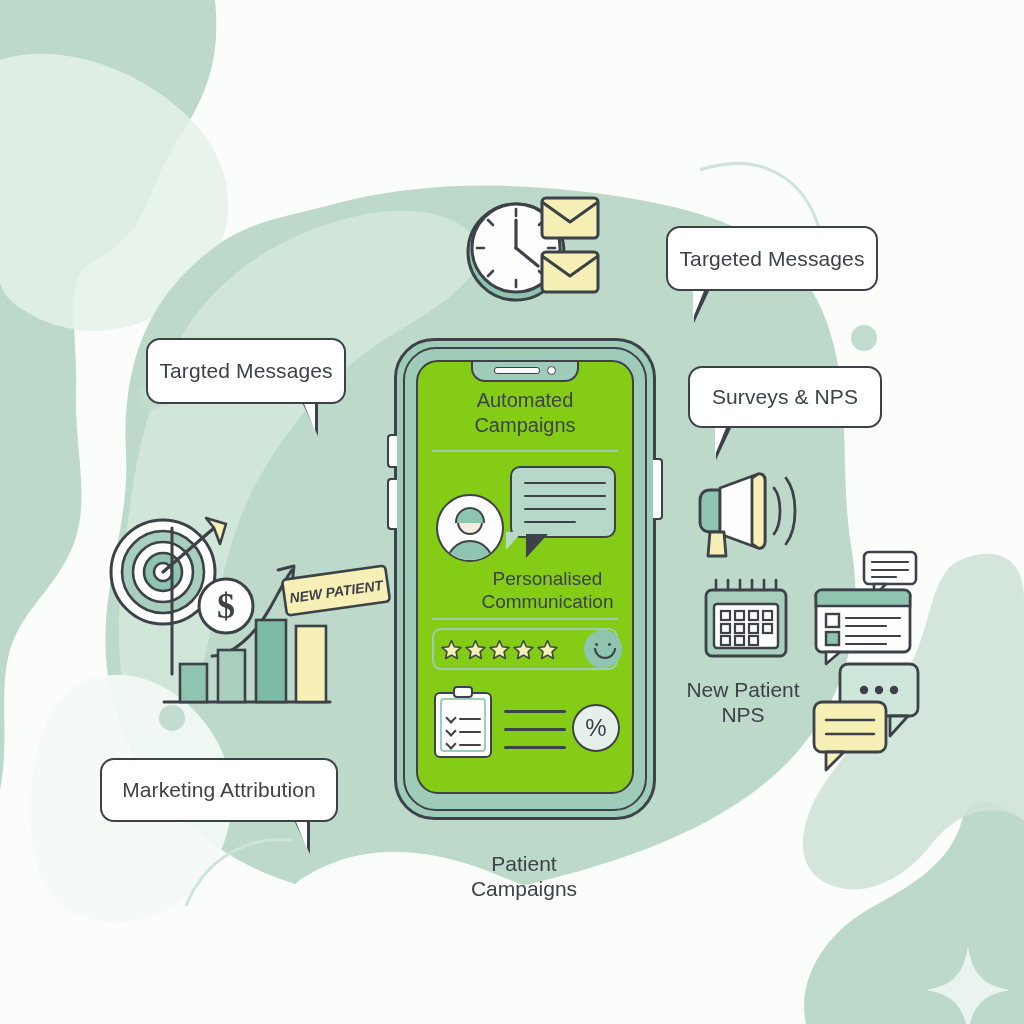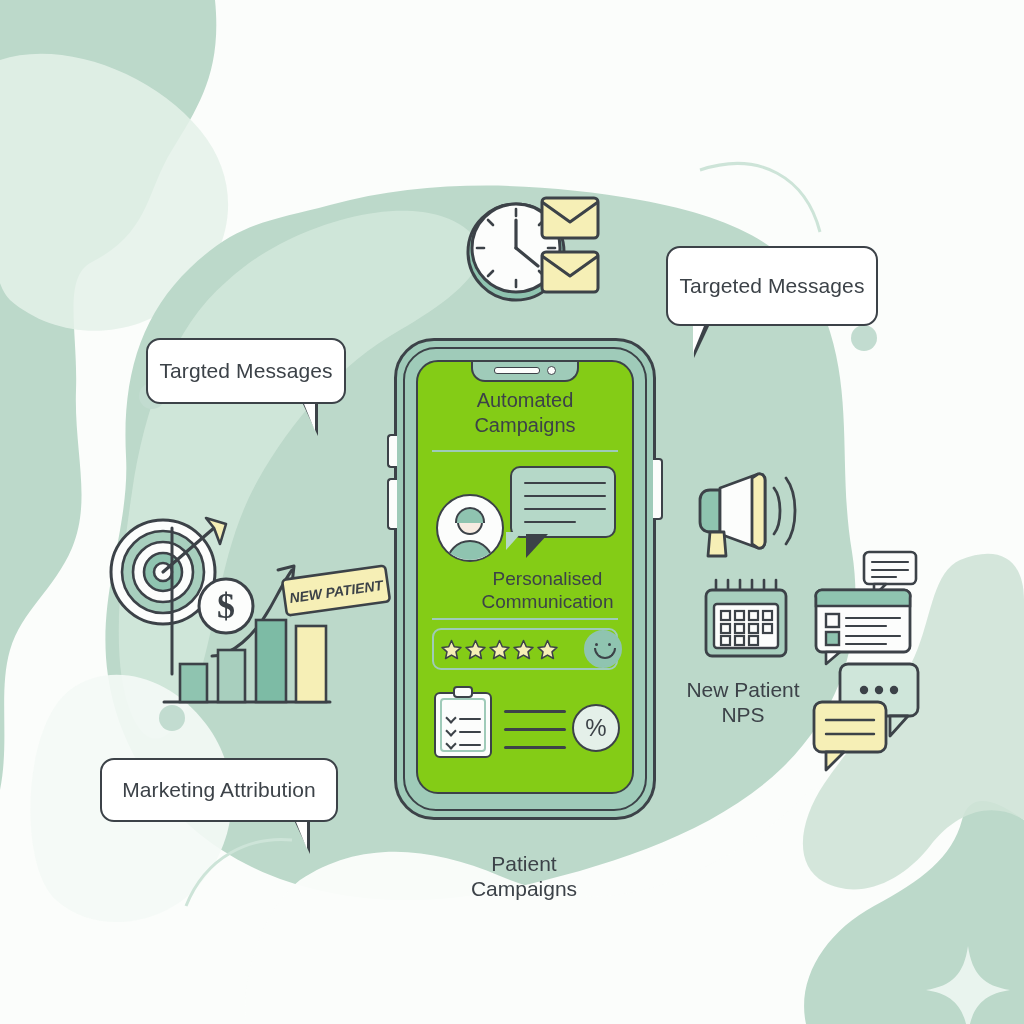--- a/index.html
+++ b/index.html
@@ -425,25 +425,29 @@
         <span>%</span>
       </div>
     </div>
   </div>
 
   <div class="bubble" style="left:146px;top:312px;width:200px;height:66px;margin-top:26px;">
     <span>Targted Messages</span>
     <span class="tail tail-dr"></span>
   </div>
 
-  <div class="bubble" style="left:666px;top:226px;width:212px;height:80px;margin-top:20px;">
+  <div class="bubble" style="left:666px;top:226px;width:212px;height:65px;">
     <span>Targeted Messages</span>
     <span class="tail tail-dl"></span>
   </div>
 
+  <div class="bubble" style="left:688px;top:366px;width:194px;height:62px;">
+    <span>Surveys &amp; NPS</span>
+    <span class="tail tail-dl"></span>
+  </div>
 
   <div class="bubble" style="left:100px;top:758px;width:238px;height:64px;">
     <span>Marketing Attribution</span>
     <span class="tail tail-dr"></span>
   </div>
 
 
 
   <div class="caption" style="left:668px;top:678px;width:150px;">New Patient
 NPS</div>

